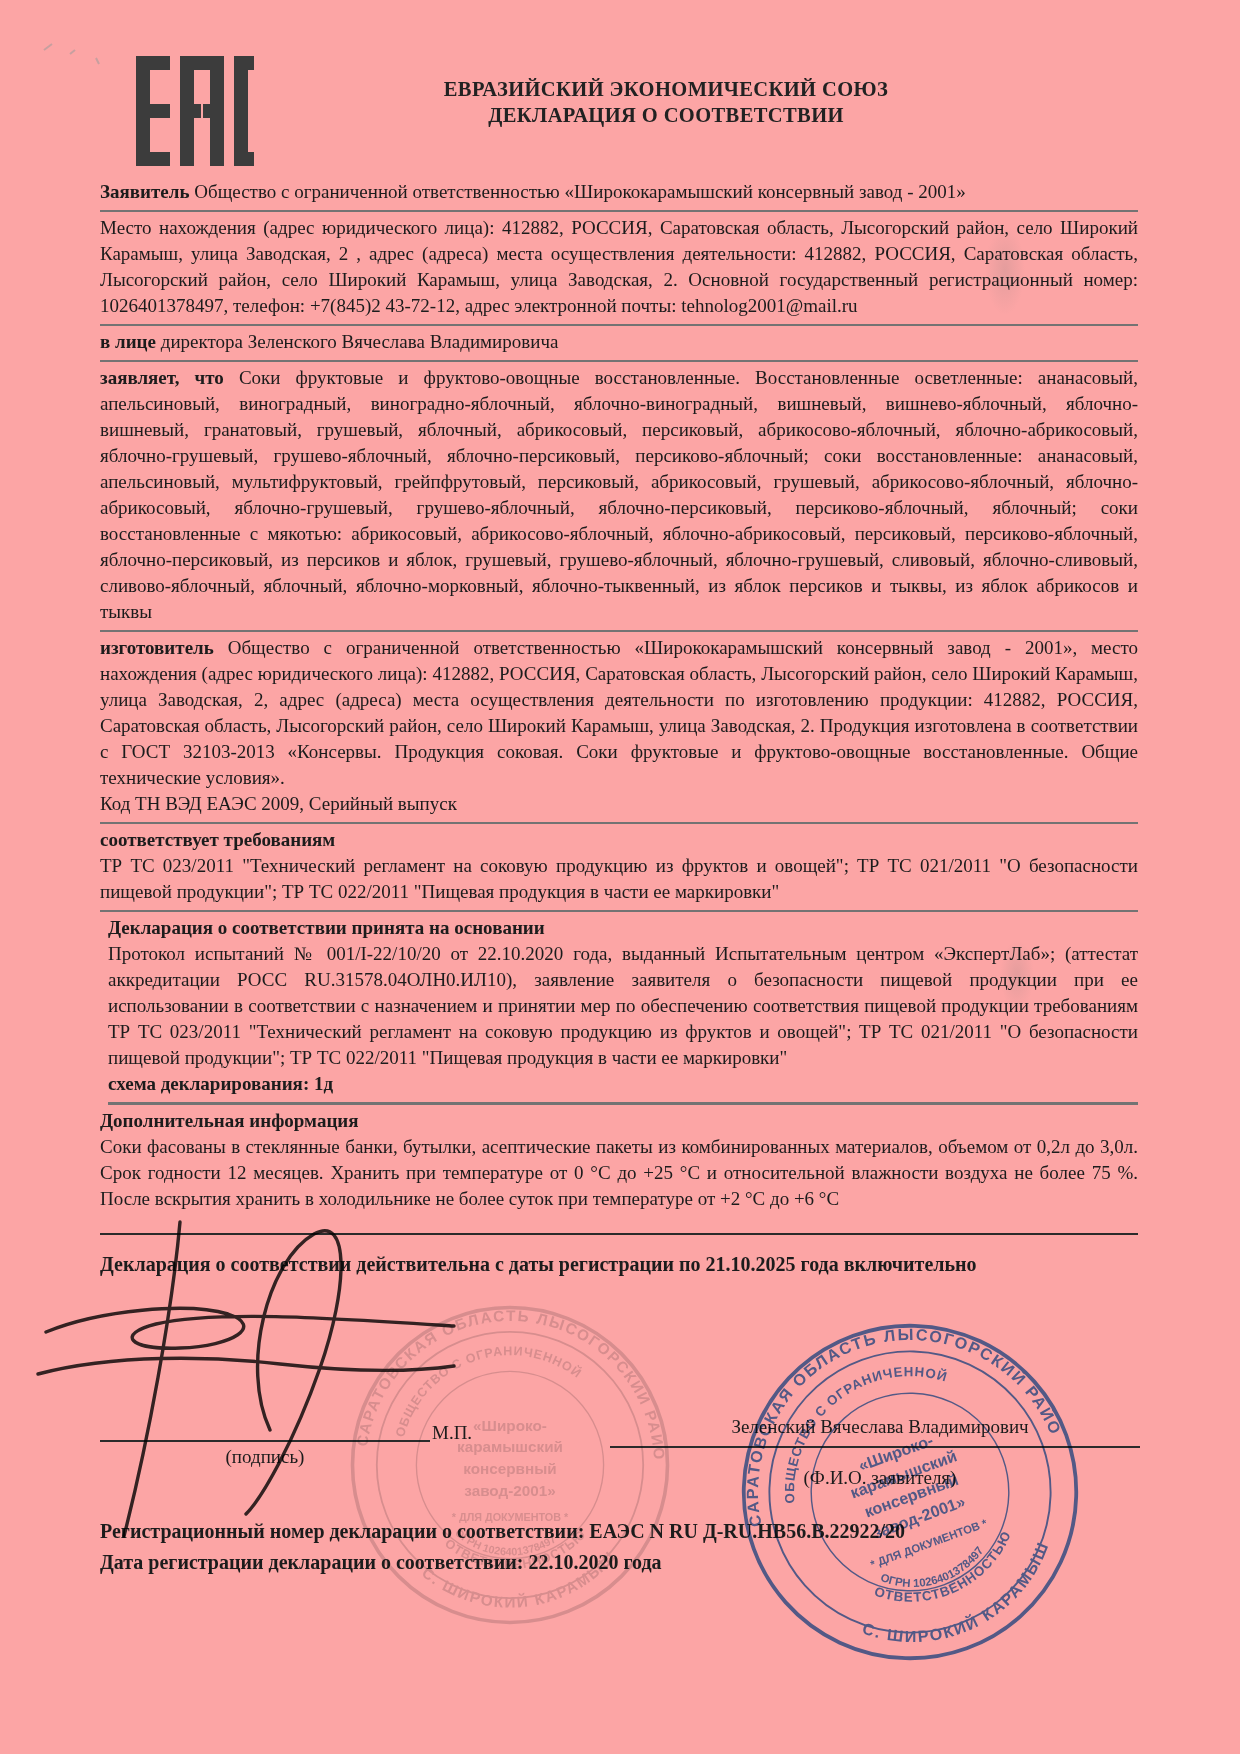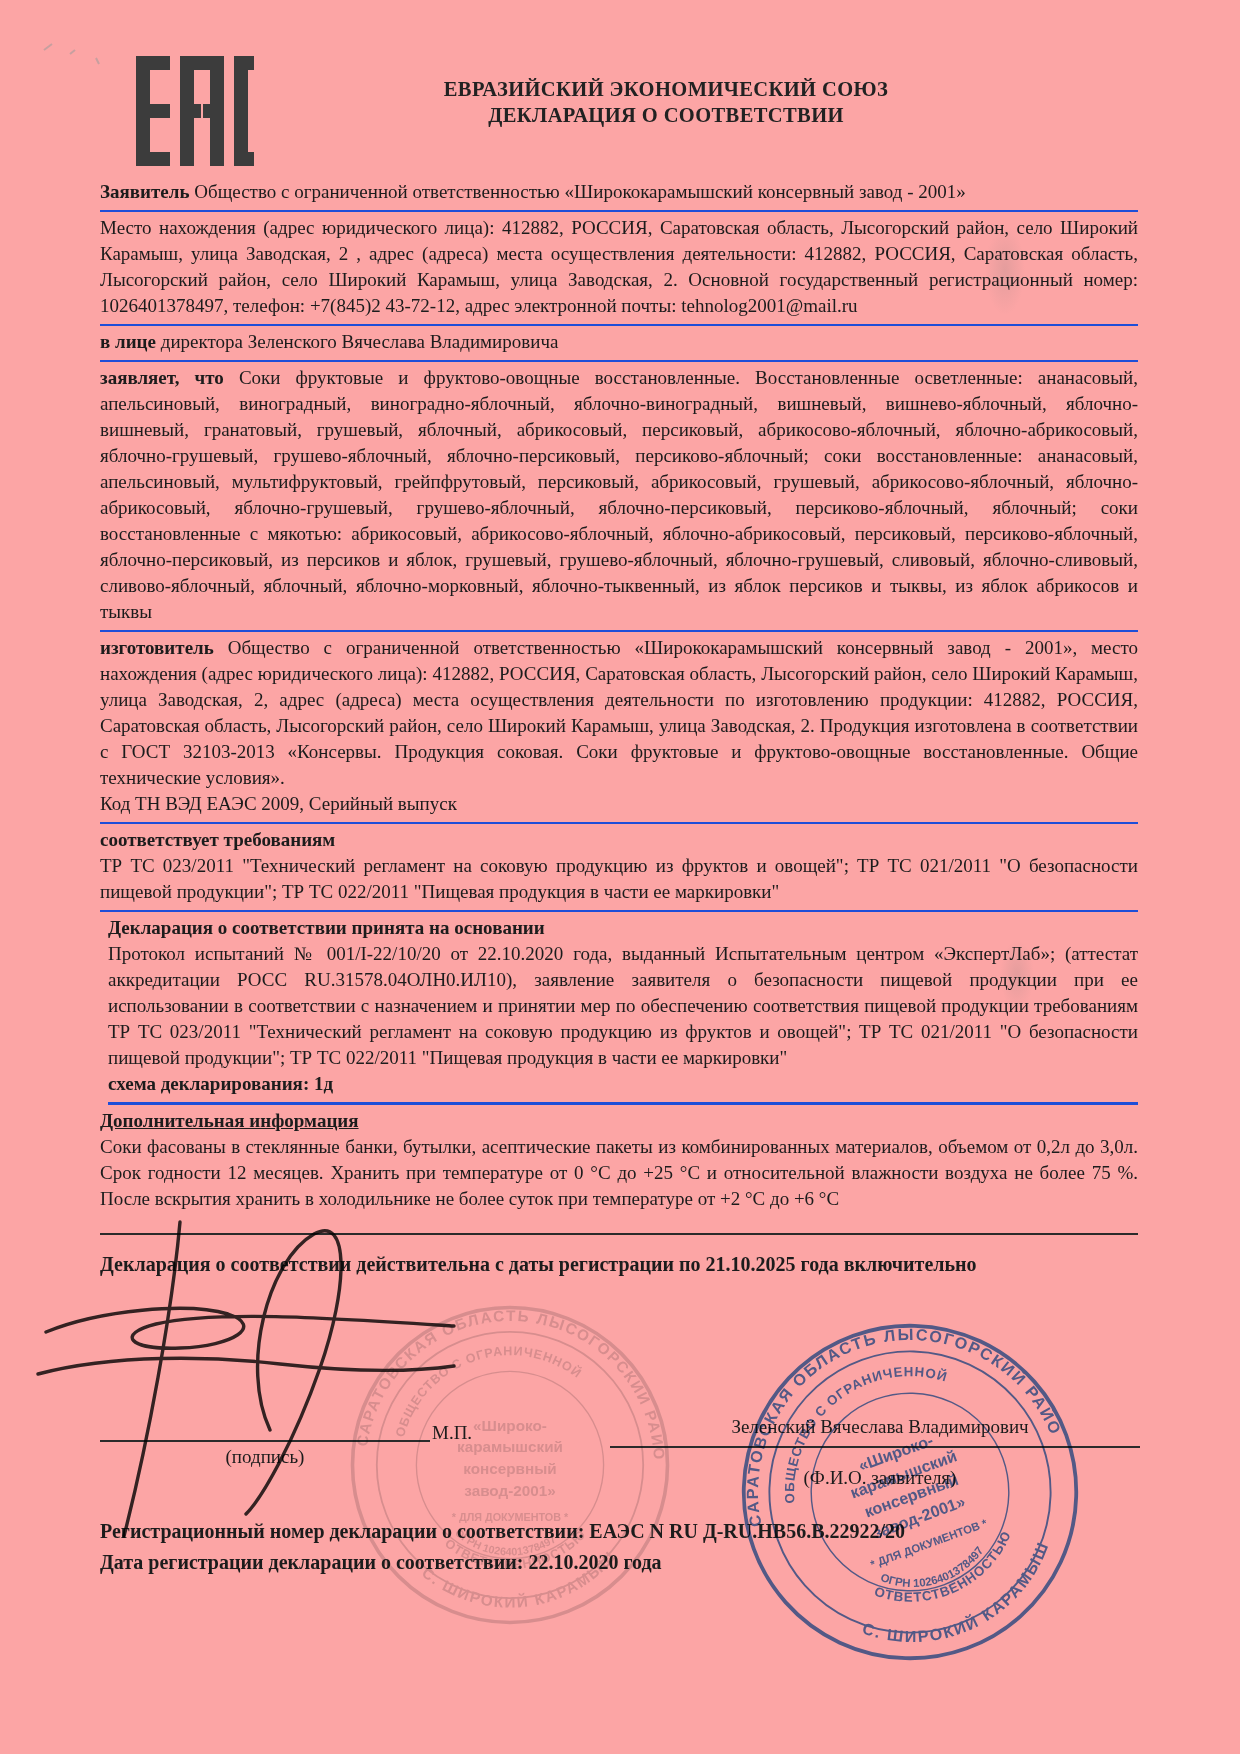--- a/index.html
+++ b/index.html
@@ -11,21 +11,21 @@
     color:#1c1c1c;
     overflow:hidden;
   }
   .content{
     position:absolute;left:100px;top:56px;width:1038px;z-index:2;
   }
   .header{display:flex;align-items:flex-start;margin-bottom:10px;}
   .eac{margin-left:36px;flex:0 0 auto;}
   .titlewrap{flex:1;text-align:center;padding-top:20px;padding-right:60px;}
   .title-line{font-weight:bold;font-size:20.5px;line-height:26px;letter-spacing:.4px;color:#222;}
-  .sec{font-size:19px;line-height:26px;text-align:justify;padding:3px 0 5px;border-bottom:2px solid #1d4ed8;}
+  .sec{font-size:19px;line-height:26px;text-align:justify;padding:3px 0 5px;border-bottom:2px solid #737373;}
   .sec.nojust{text-align:left;}
   .sec.thick{border-bottom-width:3px;margin-left:8px;}
   .sec.noline{border-bottom:none;}
   .b{font-weight:bold;}
   .validity{border-top:2px solid #2b2b2b;margin-top:16px;padding-top:16px;font-weight:bold;font-size:20px;text-align:left;border-bottom:none;}
   
   .sigrow{position:absolute;left:0;top:1404px;width:1240px;height:80px;z-index:2;font-size:19px;}
   .sign-line{position:absolute;left:100px;top:36px;width:330px;border-top:2px solid #2b2b2b;}
   .sign-label{position:absolute;left:100px;top:42px;width:330px;text-align:center;}
   .mp{position:absolute;left:432px;top:18px;font-size:19px;}
@@ -105,21 +105,21 @@
       <div style="text-align:justify;">ТР ТС 023/2011 "Технический регламент на соковую продукцию из фруктов и овощей"; ТР ТС 021/2011 "О безопасности пищевой продукции"; ТР ТС 022/2011 "Пищевая продукция в части ее маркировки"</div>
     </div>
 
     <div class="sec thick">
       <div class="b" style="text-align:left;">Декларация о соответствии принята на основании</div>
       <div>Протокол испытаний № 001/I-22/10/20 от 22.10.2020 года, выданный Испытательным центром «ЭкспертЛаб»; (аттестат аккредитации РОСС RU.31578.04ОЛН0.ИЛ10), заявление заявителя о безопасности пищевой продукции при ее использовании в соответствии с назначением и принятии мер по обеспечению соответствия пищевой продукции требованиям ТР ТС 023/2011 "Технический регламент на соковую продукцию из фруктов и овощей"; ТР ТС 021/2011 "О безопасности пищевой продукции"; ТР ТС 022/2011 "Пищевая продукция в части ее маркировки"</div>
       <div style="text-align:left;font-weight:bold;">схема декларирования: 1д</div>
     </div>
 
     <div class="sec noline">
-      <div class="b" style="text-align:left;text-decoration:underline;">Дополнительная информация</div>
+      <div class="b" style="text-align:left;">Дополнительная информация</div>
       <div>Соки фасованы в стеклянные банки, бутылки, асептические пакеты из комбинированных материалов, объемом от 0,2л до 3,0л. Срок годности 12 месяцев. Хранить при температуре от 0 °С до +25 °С и относительной влажности воздуха не более 75 %. После вскрытия хранить в холодильнике не более суток при температуре от +2 °С до +6 °С</div>
     </div>
 
     <div class="sec validity">
       <span>Декларация о соответствии  действительна с даты регистрации по 21.10.2025 года включительно</span>
     </div>
   </div>
 
   <div class="sigrow">
     <div class="sign-line"></div>

